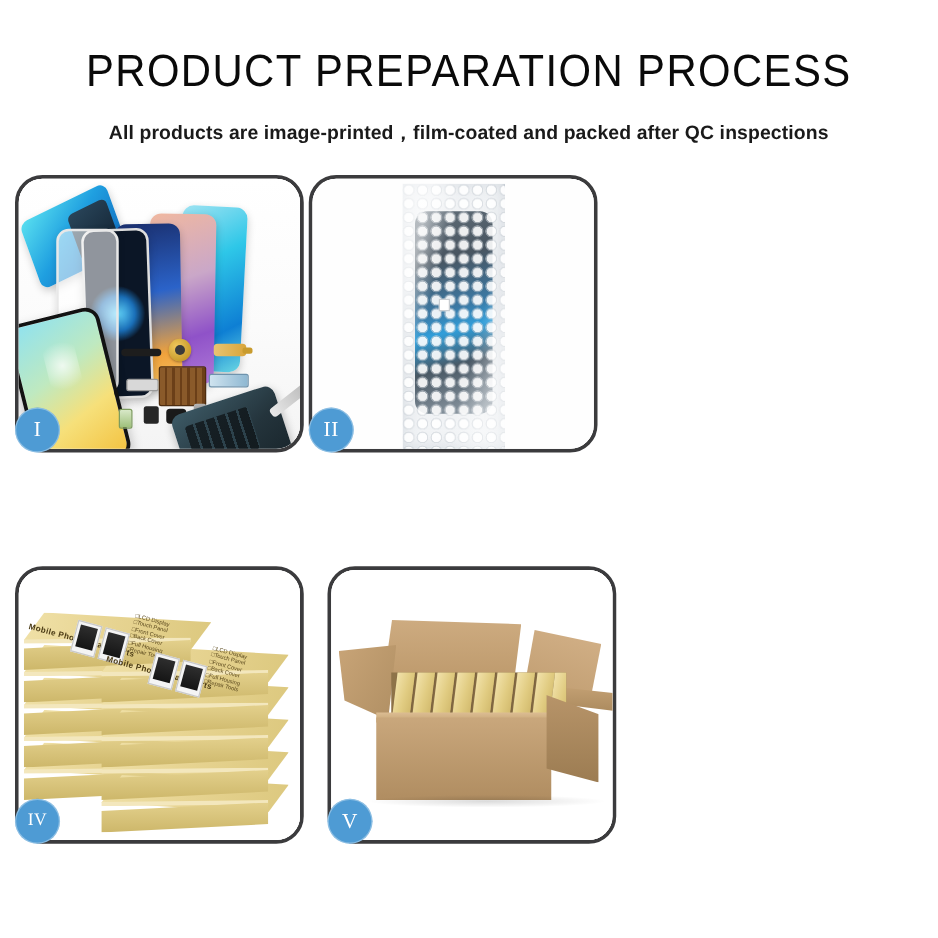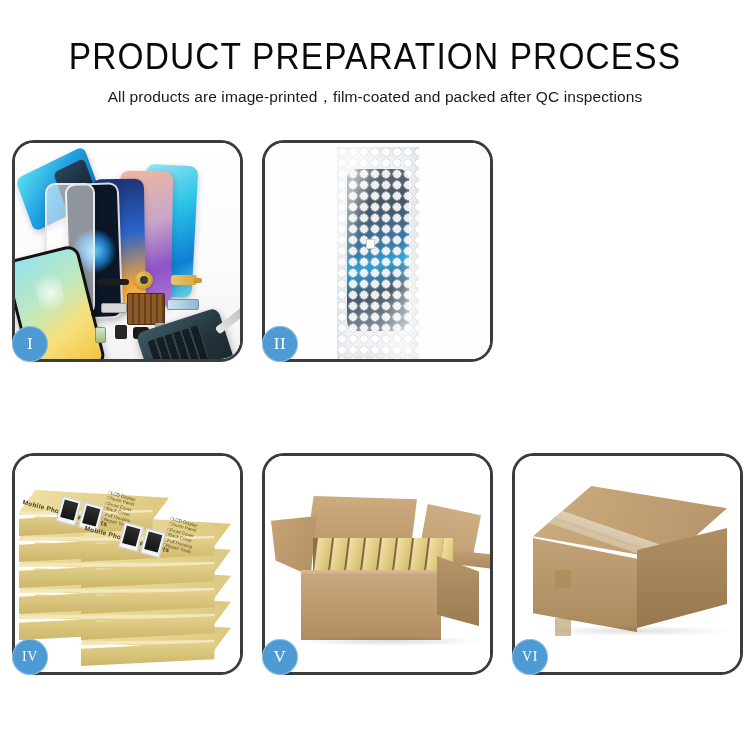--- a/index.html
+++ b/index.html
@@ -12,36 +12,36 @@
 
   
   .header{position:absolute;left:0;top:0;width:750px;text-align:center;}
   .title{
     font-size:36px;line-height:42px;font-weight:400;color:#0a0a0a;
     letter-spacing:1.2px;margin-top:36px;
     transform:scaleX(.93);transform-origin:center center;
     white-space:nowrap;
   }
   .subtitle{
-    font-size:15.5px;line-height:20px;color:#1a1a1a;font-weight:400;
-    margin-top:9px;letter-spacing:.1px;white-space:nowrap;
+    font-size:15.5px;line-height:20px;color:#1a1a1a;font-weight:700;
+    margin-top:19px;letter-spacing:.1px;white-space:nowrap;
   }
 
   
   .grid{position:absolute;left:0;top:0;width:750px;height:750px;}
   .panel{
     position:absolute;width:231px;height:222px;
     border:3px solid #3b3b3d;border-radius:22px;
     background:#ffffff;box-sizing:border-box;overflow:visible;
   }
   .panel .inner{
     position:absolute;inset:0;border-radius:19px;overflow:hidden;background:#fff;
   }
   .p1{left:12px;top:140px;}
-  .p2{left:262px;top:140px;}
+  .p2{left:247px;top:140px;}
   .p3{left:512px;top:140px;}
   .p4{left:12px;top:453px;}
   .p5{left:262px;top:453px;}
   .p6{left:512px;top:453px;}
 
   .badge{
     position:absolute;left:-3px;bottom:-3px;width:36px;height:36px;
     border-radius:50%;background:#4e9bd4;color:#fff;
     display:flex;align-items:center;justify-content:center;
     font-family:"Liberation Serif","DejaVu Serif",serif;
@@ -465,33 +465,15 @@
             <div class="c5-lip"></div>
             <div class="c5-front"></div>
             <div class="c5-side"></div>
             <div class="c5-shadow"></div>
           </div>
         </div>
       </div>
       <div class="badge">V</div>
     </div>
 
-    <div class="panel p6">
-      <div class="inner">
-        <div class="sc6">
-          <div class="c6">
-            <div class="c6-top">
-              <div class="c6-seam"></div>
-              <div class="c6-tape"></div>
-            </div>
-            <div class="c6-fl"></div>
-            <div class="c6-fr"></div>
-            <div class="c6-tab1"></div>
-            <div class="c6-tab2"></div>
-            <div class="c6-shadow"></div>
-          </div>
-        </div>
-      </div>
-      <div class="badge sm">VI</div>
-    </div>
 
   </div>
 </div>
 
 </body></html>

